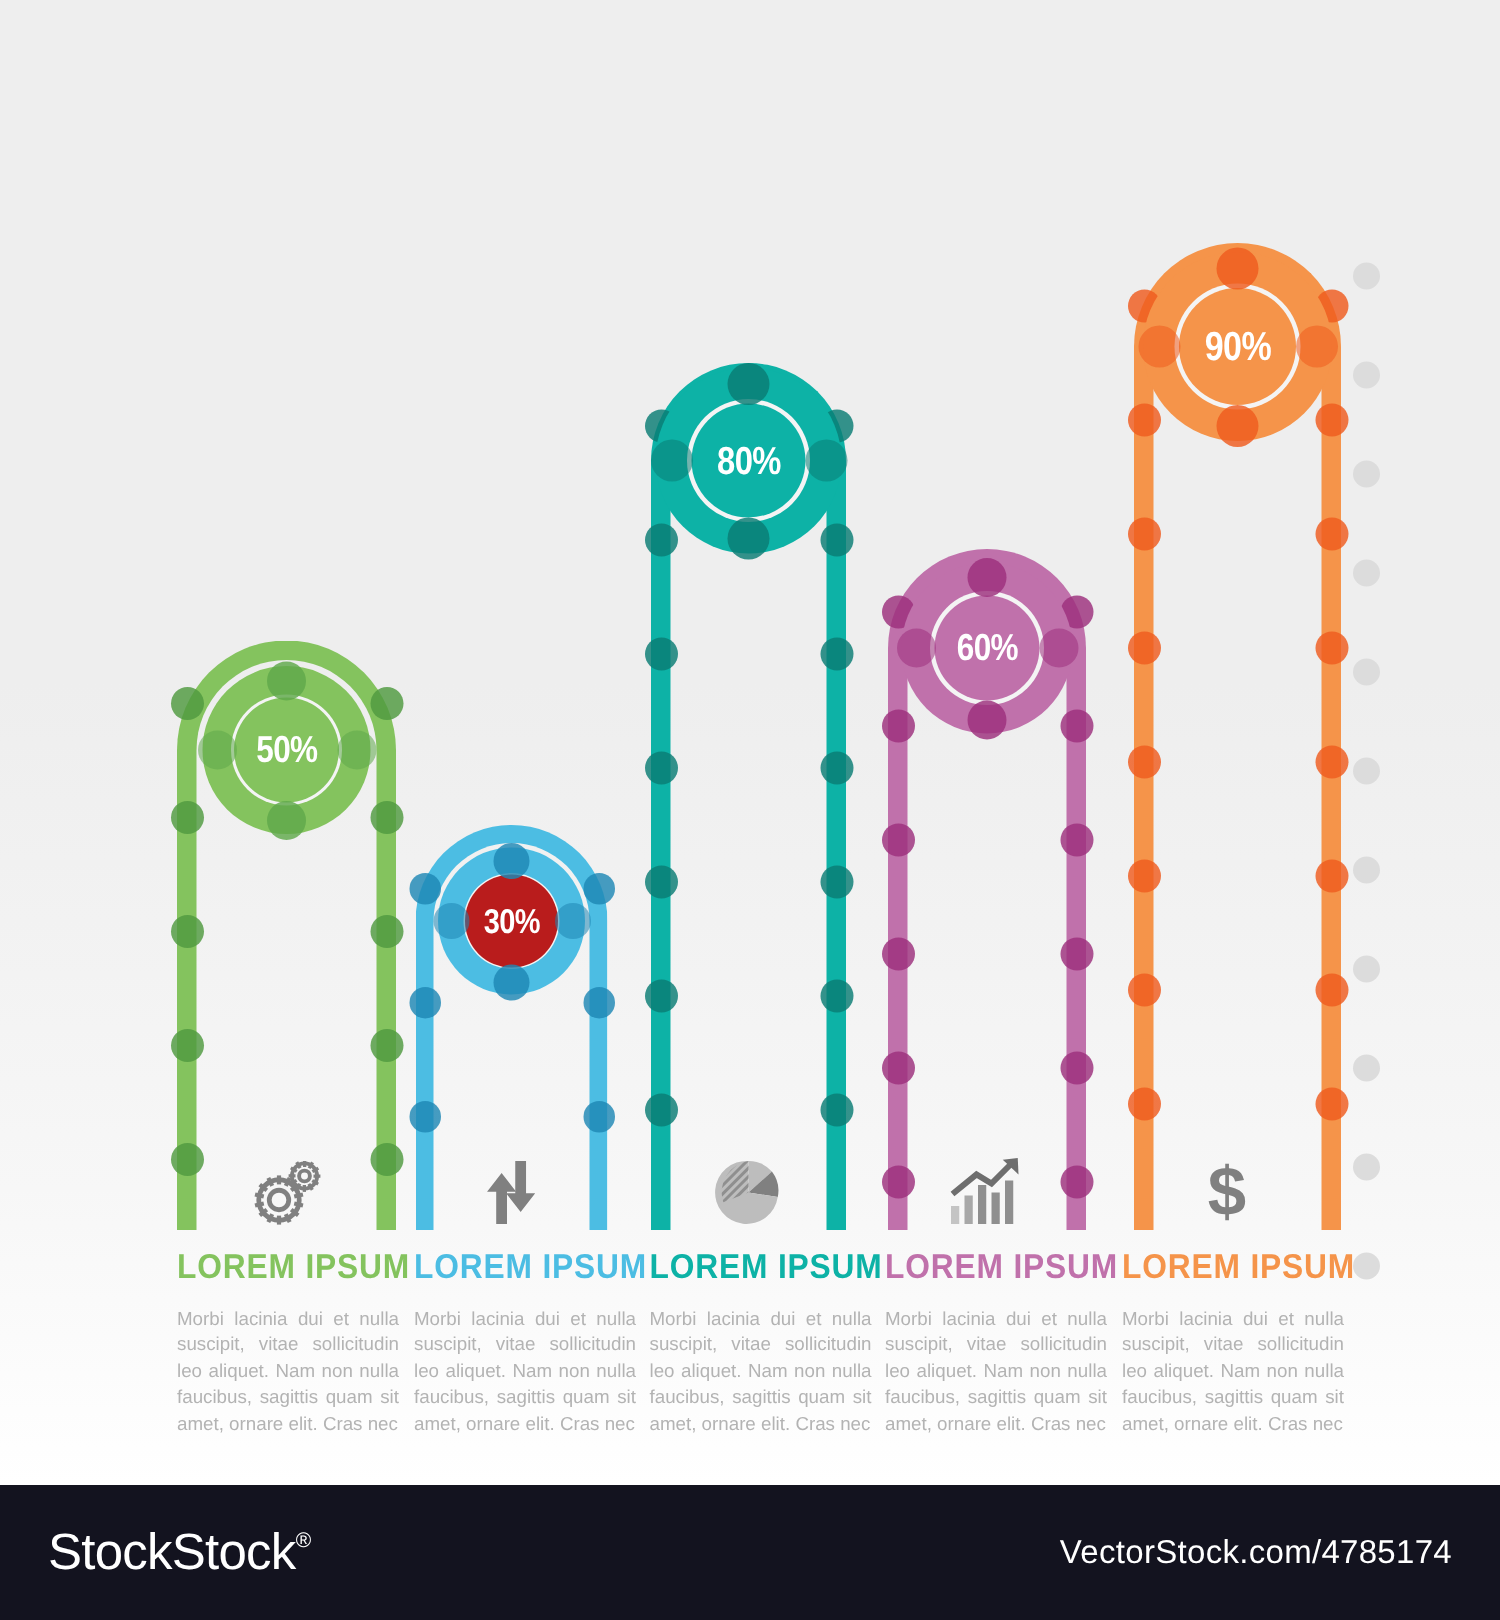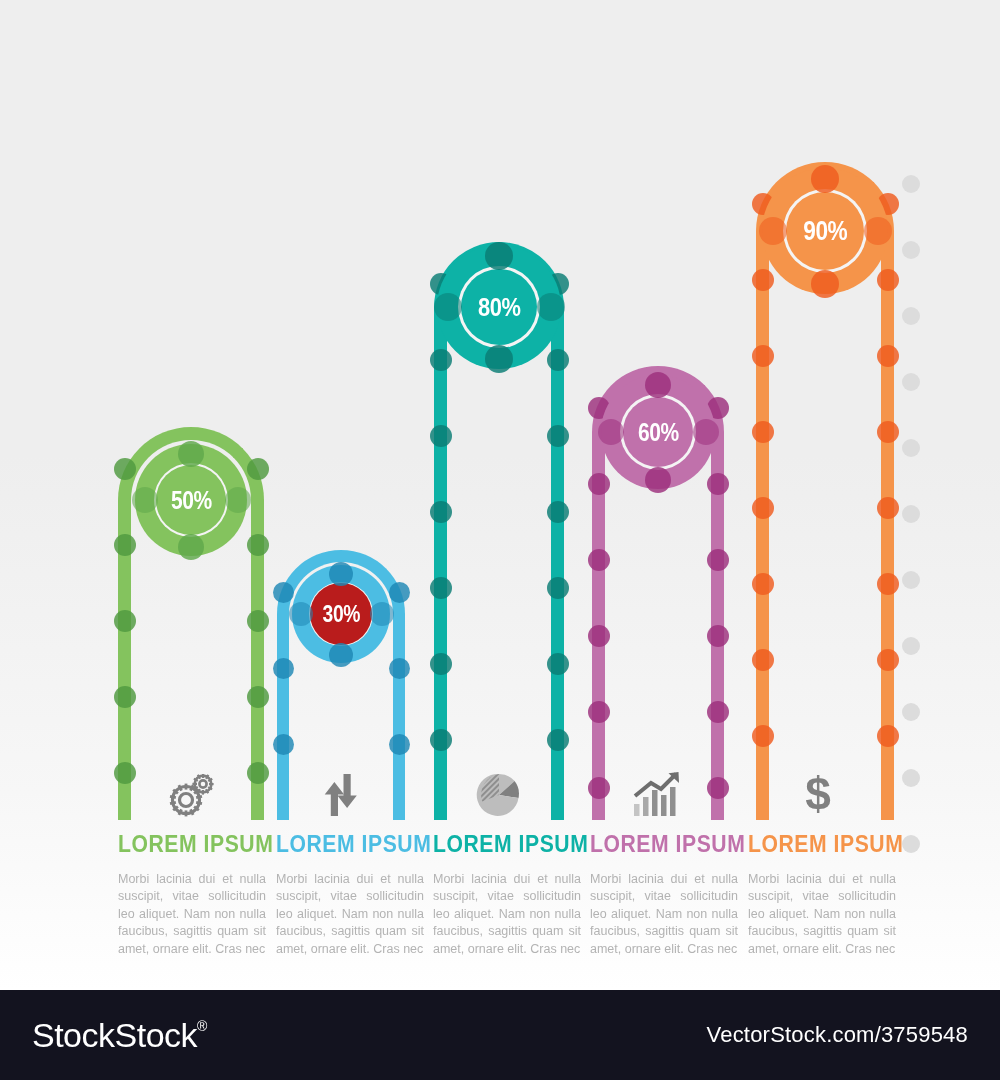--- a/index.html
+++ b/index.html
@@ -433,16 +433,16 @@
       </div>
 
   </div>
 
   <div id="watermark">
     <div id="wm-logo">
       <span class="light">Stock</span>
         <span class="bold">Stock</span>
         <span class="reg">®</span>
     </div>
-    <div id="wm-url">VectorStock.com/3759548</div>
+    <div id="wm-url">VectorStock.com/4785174</div>
   </div>
 
 </div>
 
 </body></html>

